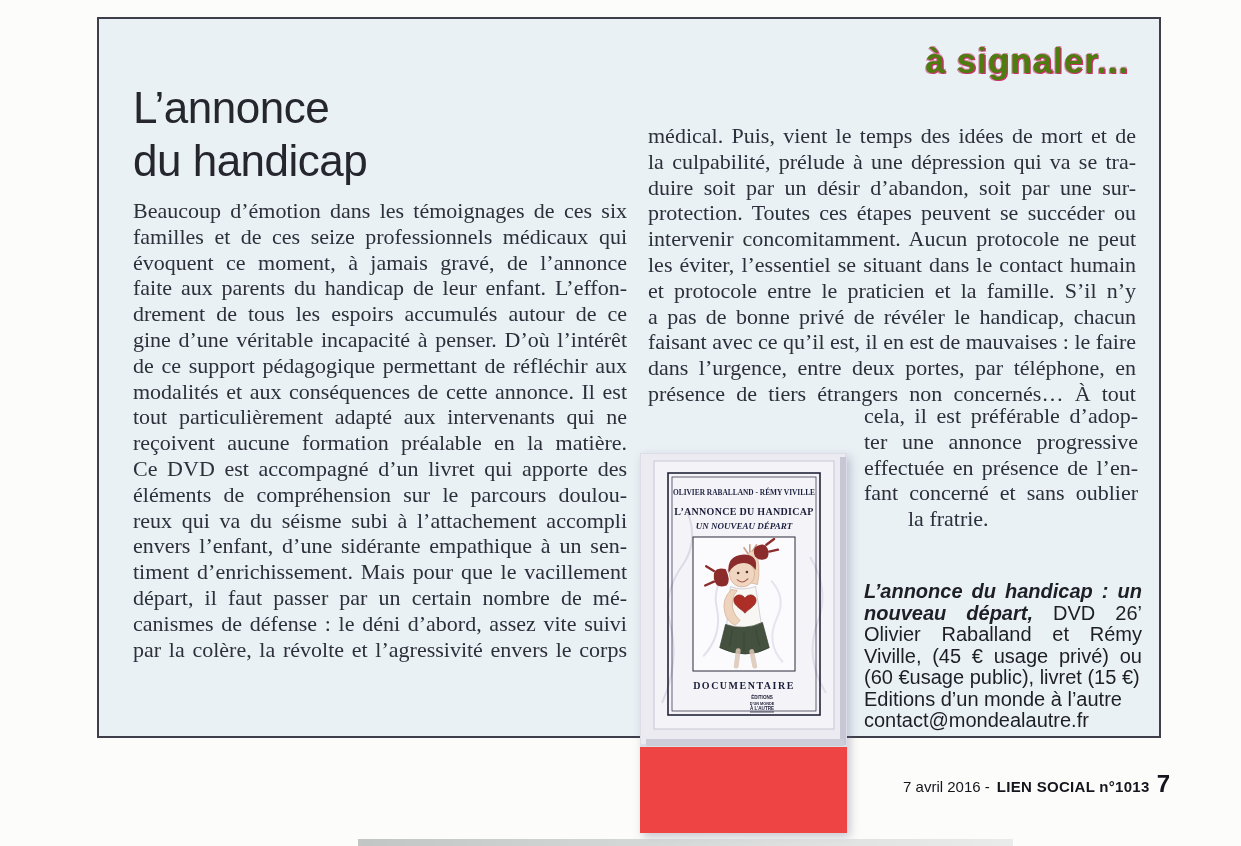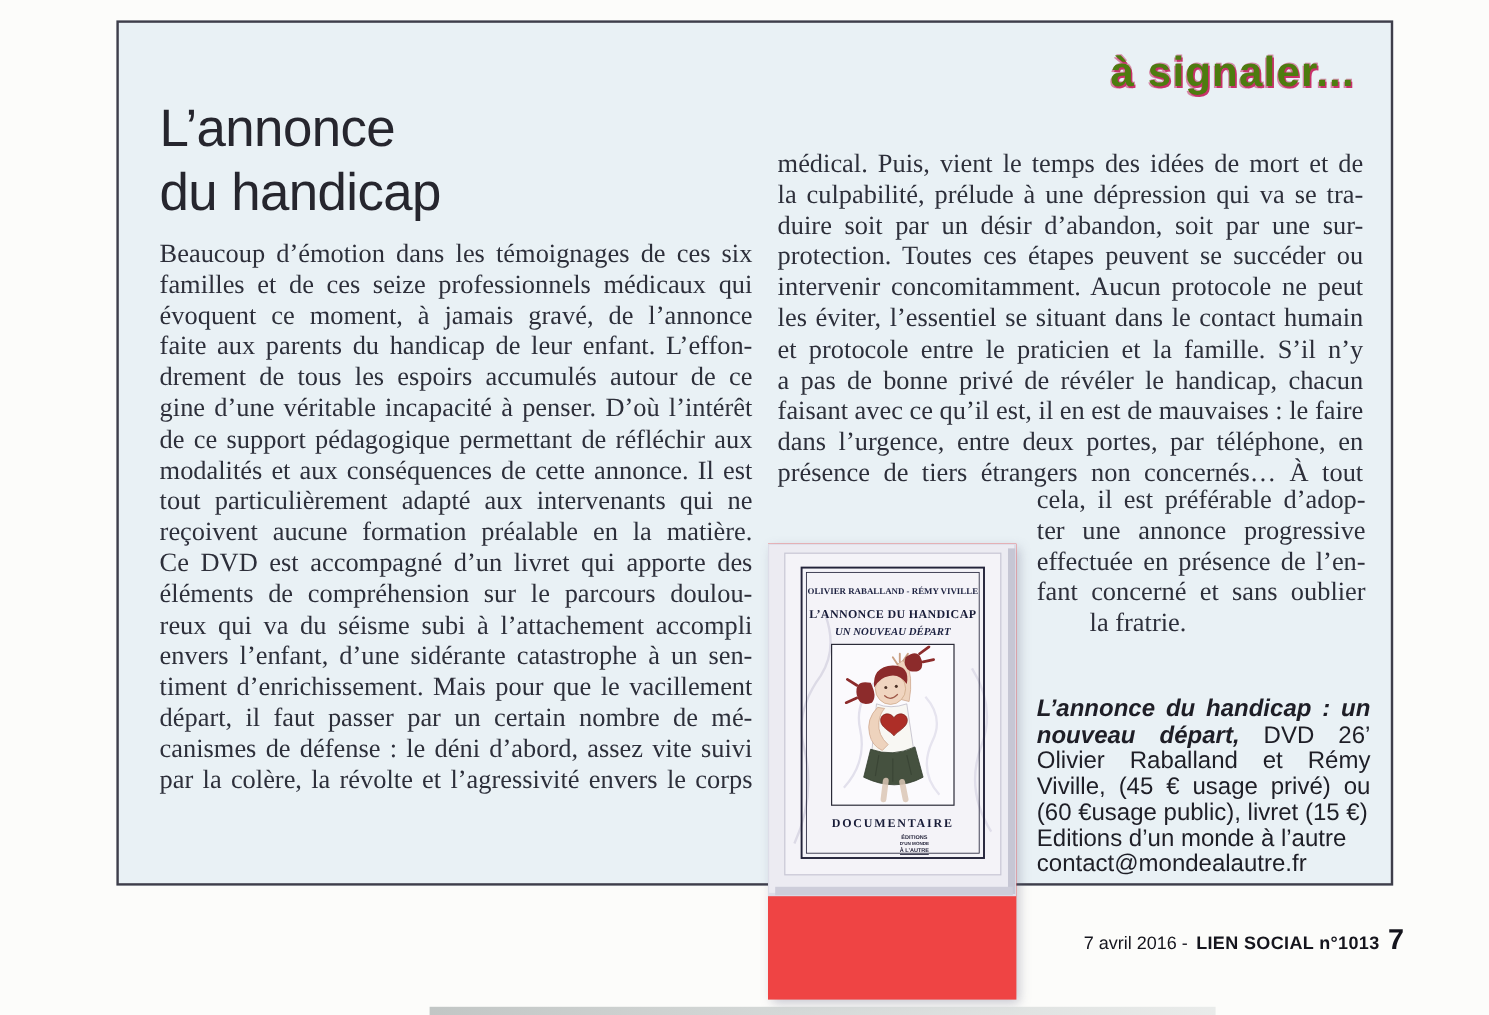--- a/index.html
+++ b/index.html
@@ -91,21 +91,21 @@
       <div class="tline">faite aux parents du handicap de leur enfant. L’effon-</div>
       <div class="tline">drement de tous les espoirs accumulés autour de ce</div>
       <div class="tline">gine d’une véritable incapacité à penser. D’où l’intérêt</div>
       <div class="tline">de ce support pédagogique permettant de réfléchir aux</div>
       <div class="tline">modalités et aux conséquences de cette annonce. Il est</div>
       <div class="tline">tout particulièrement adapté aux intervenants qui ne</div>
       <div class="tline">reçoivent aucune formation préalable en la matière.</div>
       <div class="tline">Ce DVD est accompagné d’un livret qui apporte des</div>
       <div class="tline">éléments de compréhension sur le parcours doulou-</div>
       <div class="tline">reux qui va du séisme subi à l’attachement accompli</div>
-      <div class="tline">envers l’enfant, d’une sidérante catastrophe à un sen-</div>
+      <div class="tline">envers l’enfant, d’une sidérante empathique à un sen-</div>
       <div class="tline">timent d’enrichissement. Mais pour que le vacillement</div>
       <div class="tline">départ, il faut passer par un certain nombre de mé-</div>
       <div class="tline">canismes de défense : le déni d’abord, assez vite suivi</div>
       <div class="tline">par la colère, la révolte et l’agressivité envers le corps</div>
     </div>
 
   <div class="bodycol col-right">
       <div class="tline">médical. Puis, vient le temps des idées de mort et de</div>
       <div class="tline">la culpabilité, prélude à une dépression qui va se tra-</div>
       <div class="tline">duire soit par un désir d’abandon, soit par une sur-</div>

